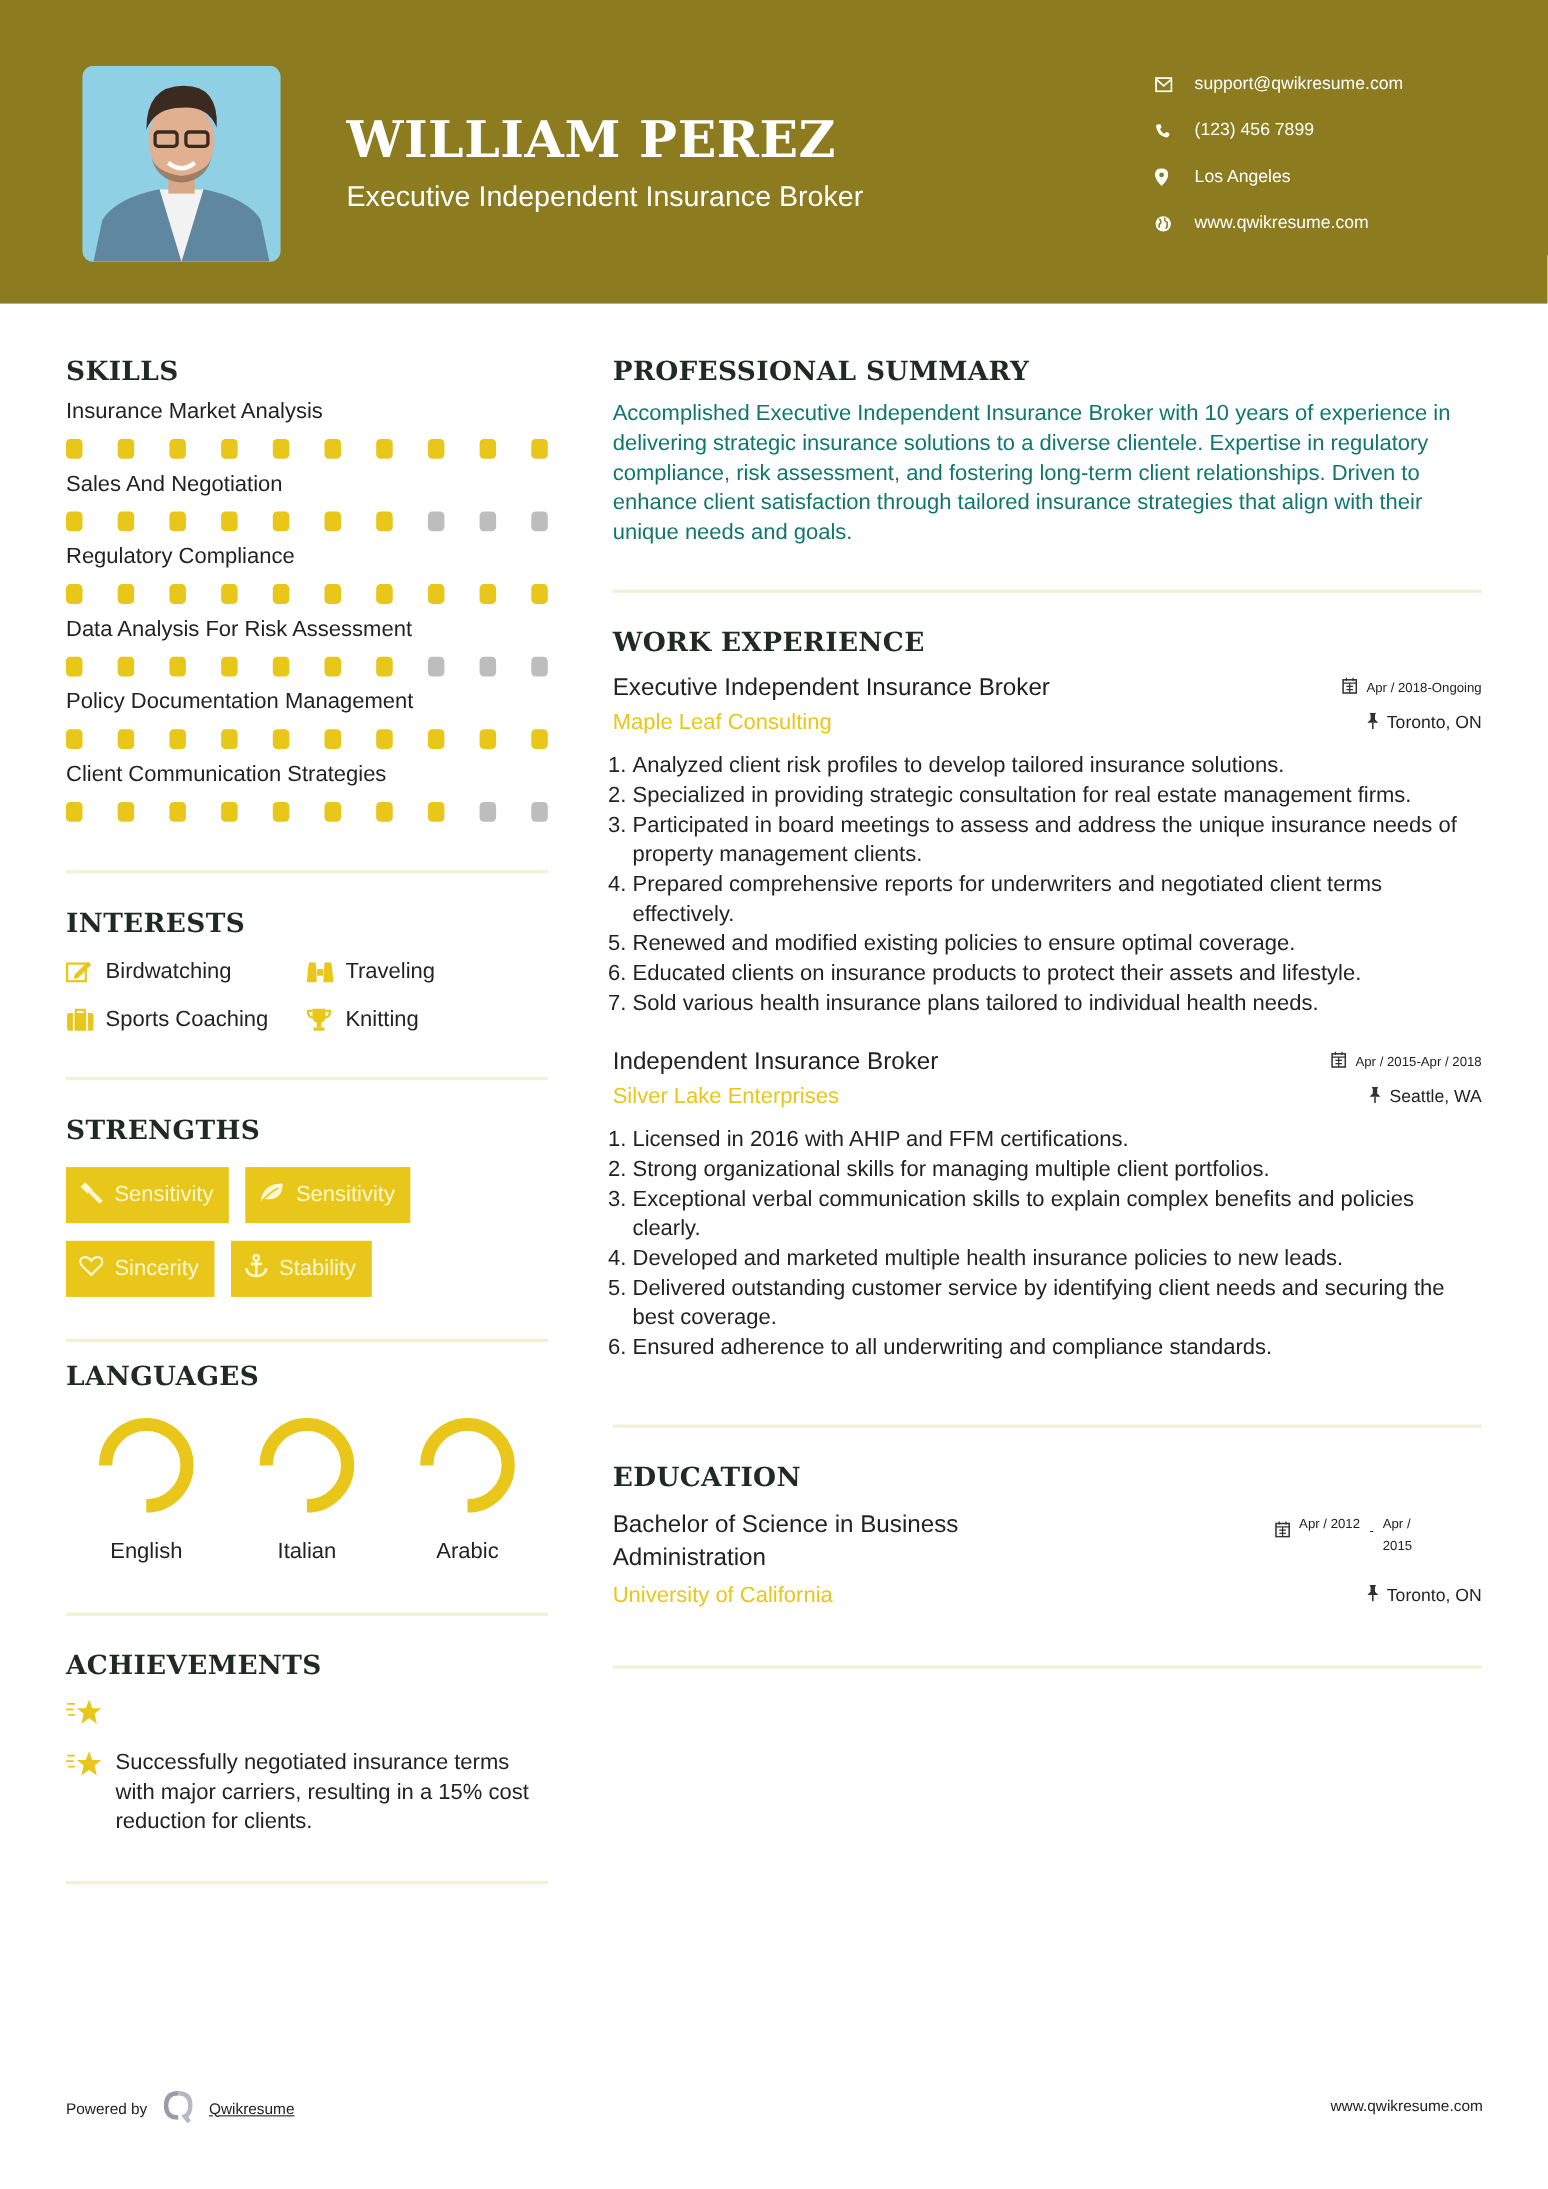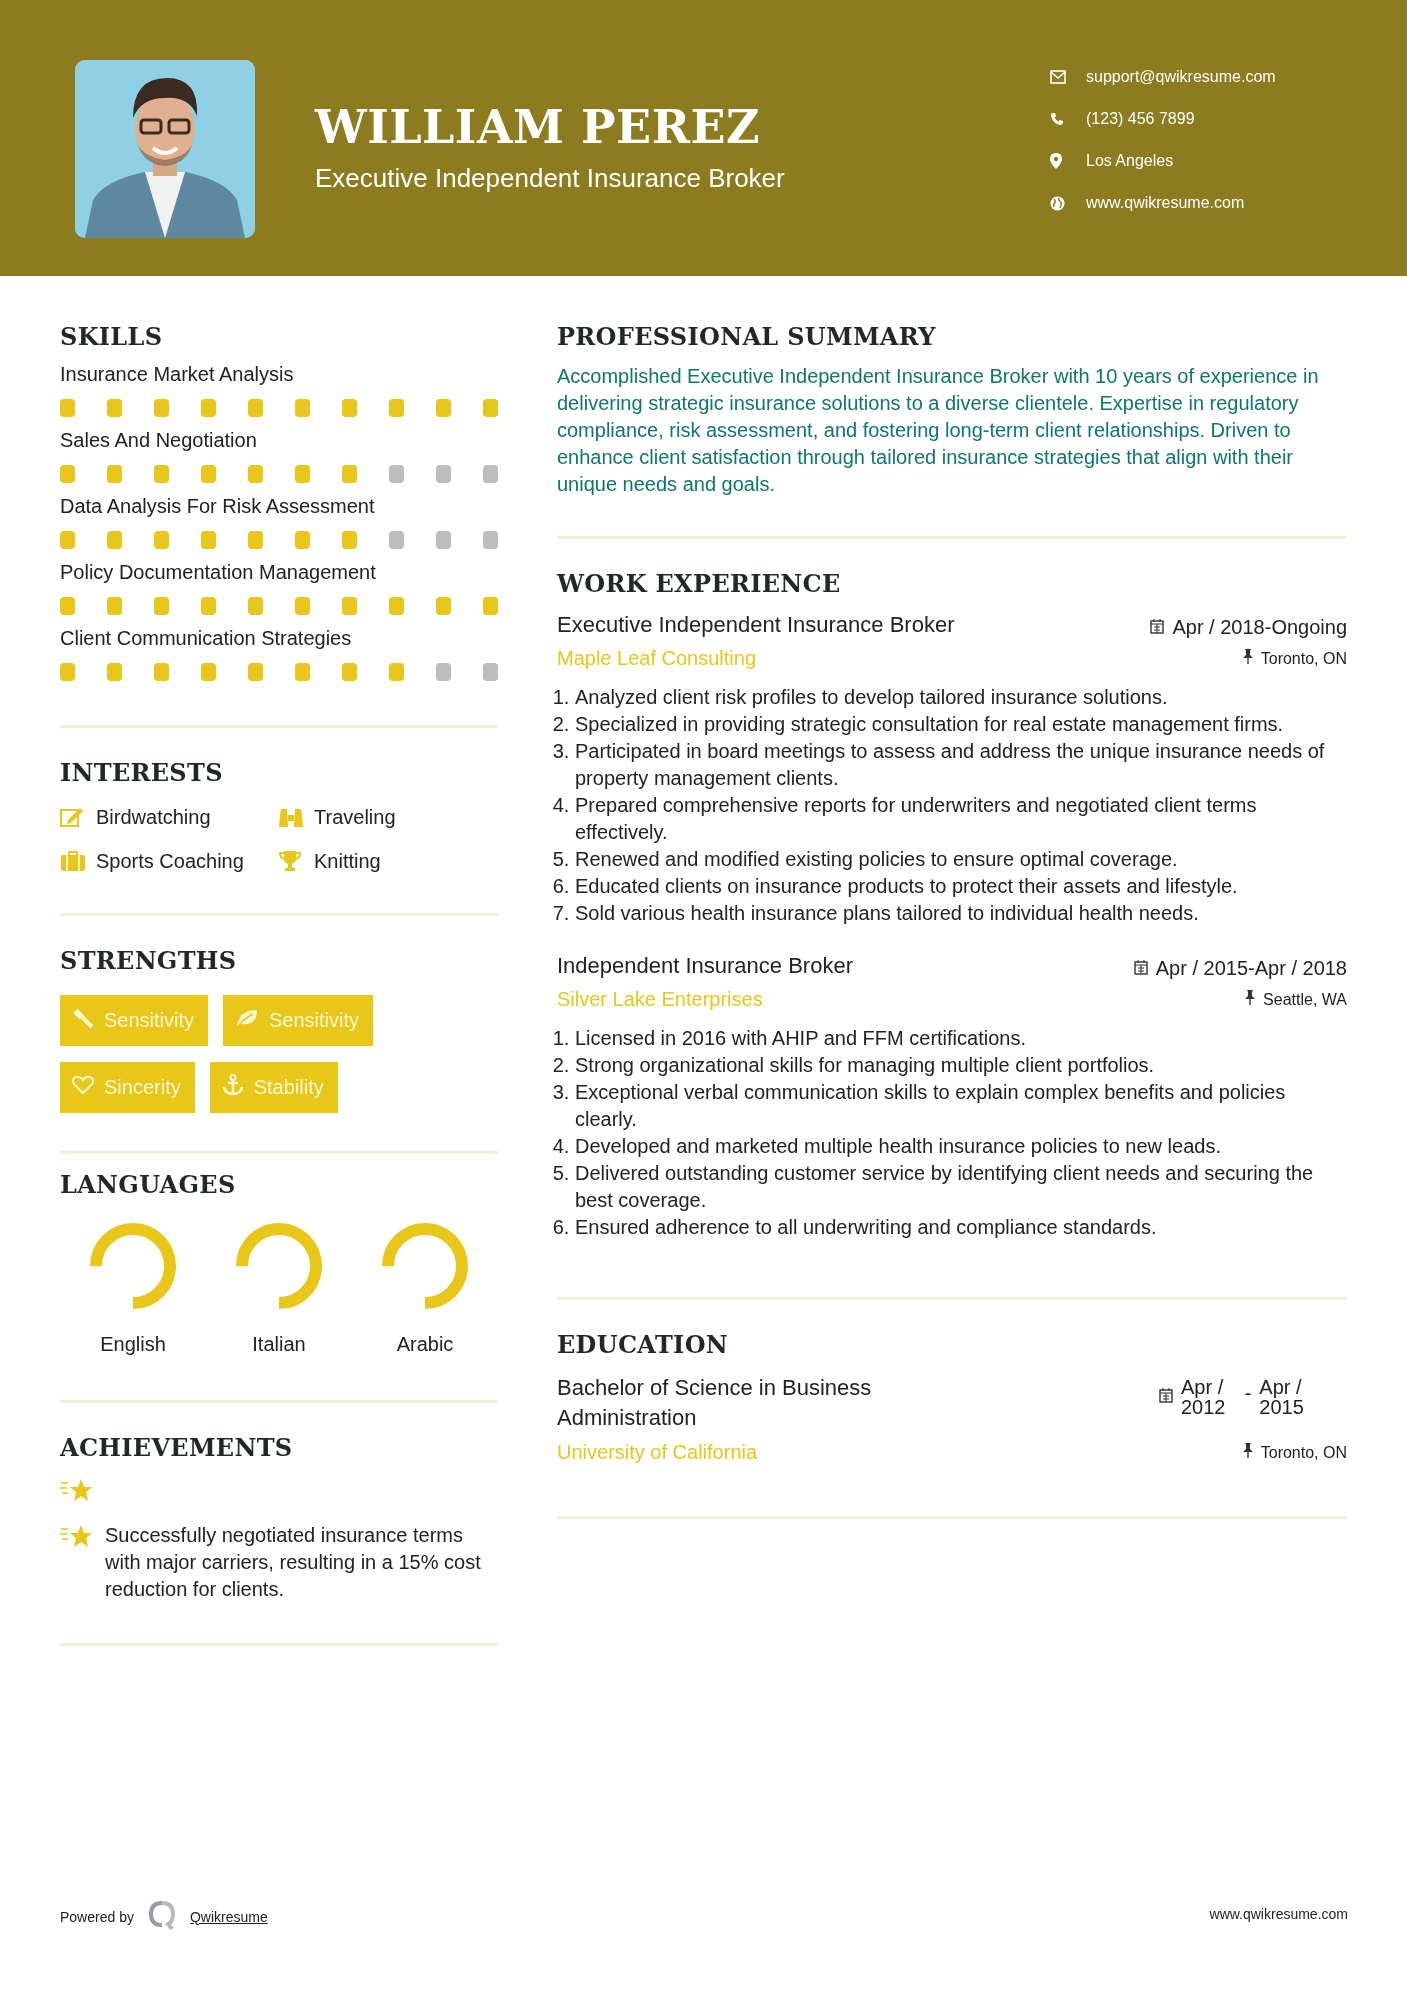--- a/index.html
+++ b/index.html
@@ -36,21 +36,21 @@
 
   .ach { display: flex; margin-top: 14px; }
   .ach .ic { width: 45px; flex: none; padding-top: 2px; }
   .ach-text { font-size: 20px; line-height: 27px; color: #222; }
 
   .right { position: absolute; left: 557px; top: 322px; width: 790px; }
   .summary { font-size: 20px; line-height: 27px; color: #0f766e; margin-top: 12px; }
   .job { margin-top: 14px; }
   .job-row { display: flex; justify-content: space-between; align-items: flex-start; }
   .job-title { font-size: 22px; color: #222; }
-  .job-date { font-size: 20px; color: #222; display: inline-flex; align-items: center; gap: 8px; margin-top: 4px; }
+  .job-date { font-size: 12px; color: #222; display: inline-flex; align-items: center; gap: 8px; margin-top: 4px; }
   .company { font-size: 20px; color: #e8c61a; margin-top: 8px; }
   .loc { font-size: 16px; color: #222; display: inline-flex; align-items: center; gap: 8px; margin-top: 10px; }
   ol.bullets { margin-top: 14px; padding-left: 18px; font-size: 20px; line-height: 27px; color: #222; }
   ol.bullets li { padding-left: 0; }
 
   .footer-left { position: absolute; left: 60px; top: 1900px; display: flex; align-items: center; font-size: 14px; color: #222; gap: 14px; }
   .footer-right { position: absolute; right: 59px; top: 1906px; font-size: 14px; color: #222; }
   .qlink { text-decoration: underline; color: #222; }
 </style>
 </head>
@@ -139,20 +139,35 @@
           <span class="dot"></span>
           <span class="dot"></span>
           <span class="dot"></span>
           <span class="dot"></span>
           <span class="dot off"></span>
           <span class="dot off"></span>
           <span class="dot off"></span>
         </div>
     </div>
     <div>
+      <div class="skill-label">Regulatory Compliance</div>
+      <div class="dots">
+          <span class="dot"></span>
+          <span class="dot"></span>
+          <span class="dot"></span>
+          <span class="dot"></span>
+          <span class="dot"></span>
+          <span class="dot"></span>
+          <span class="dot"></span>
+          <span class="dot"></span>
+          <span class="dot"></span>
+          <span class="dot"></span>
+        </div>
+    </div>
+    <div>
       <div class="skill-label">Data Analysis For Risk Assessment</div>
       <div class="dots">
           <span class="dot"></span>
           <span class="dot"></span>
           <span class="dot"></span>
           <span class="dot"></span>
           <span class="dot"></span>
           <span class="dot"></span>
           <span class="dot"></span>
           <span class="dot off"></span>

